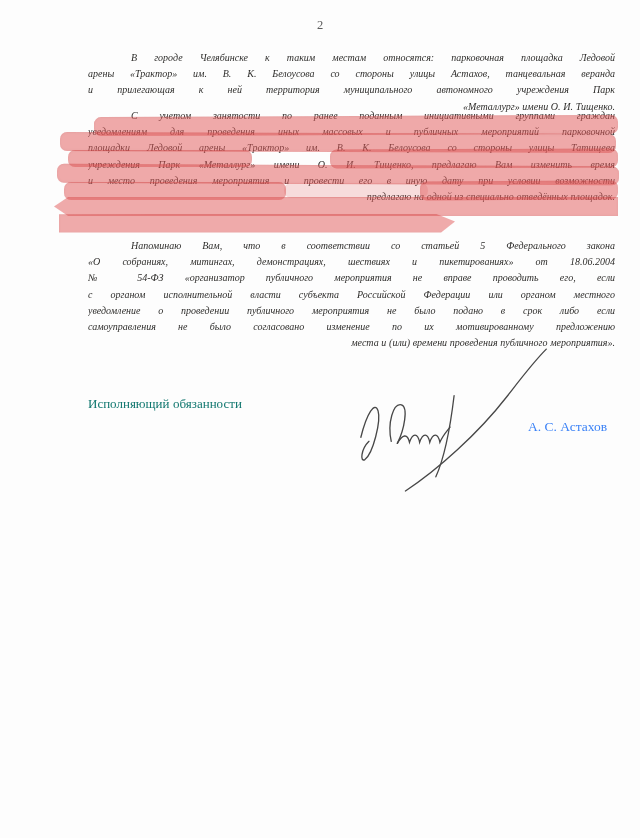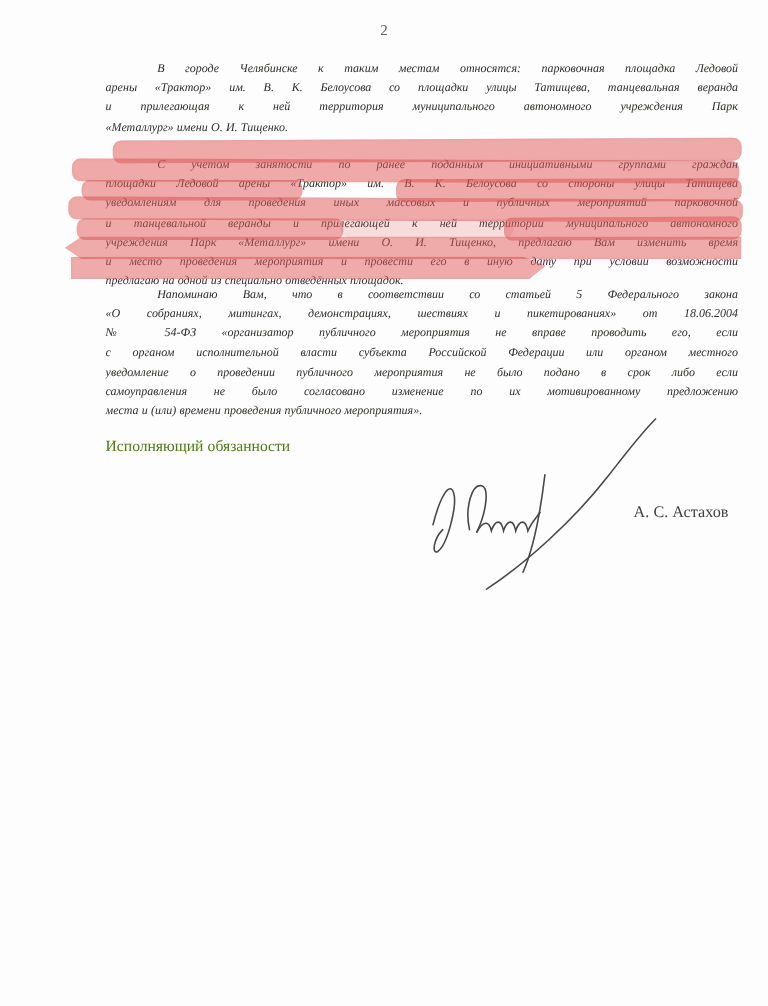--- a/index.html
+++ b/index.html
@@ -15,30 +15,30 @@
   .page-number {
     position:absolute; top:18px; left:0; right:0;
     text-align:center; font-size:12.5px; color:#5a5a5a;
   }
 
   .para {
     position:absolute; left:88px; width:527px;
     font-size:10px;font-style:italic; --lh:16.2px;
   }
   .p1 { top:50px; }
-  .p2 { top:130px; z-index:1; }
+  .p2 { top:108px; z-index:1; }
   .p3 { top:238px; }
 
   .line {
     height:var(--lh); line-height:var(--lh);
     overflow:hidden; text-align:justify;
     word-spacing:0.02em;
   }
   .line::after { content:""; display:inline-block; width:100%; height:0; }
-  .line.noj { text-align:left; }
+  .line.noj { text-align:right; }
   .line.noj::after { display:none; }
   .line.indent { text-indent:43px; }
 
   
   .stroke {
     position:absolute; background:var(--hl,#e25858); opacity:.5;
     border-radius:7px; z-index:3; pointer-events:none;
     box-shadow: inset 0 1px 2px rgba(185,50,50,.4), inset 0 -1px 2px rgba(185,50,50,.3);
   }
   .s1 { left:94px;  top:116px;   width:524px; height:19px;   transform:rotate(-.25deg); }
@@ -48,53 +48,52 @@
   .s4 { left:57px;  top:165px;   width:562px; height:18.5px; transform:rotate(.25deg); }
   .s5a{ left:64px;  top:181.5px; width:222px; height:18px; }
   .s5m{ left:284px; top:183px;   width:144px; height:15px; opacity:.2; box-shadow:none; }
   .s5b{ left:420px; top:180.5px; width:198px; height:18.5px; transform:rotate(-.3deg); }
   .s6 { left:54px;  top:197px;   width:564px; height:19px; border-radius:0;
         clip-path:polygon(0 50%, 2.5% 0, 100% 0, 100% 100%, 2.5% 100%); }
   .s7 { left:59px;  top:213.5px; width:396px; height:19px; border-radius:0;
         clip-path:polygon(0 4%, 95% 0, 100% 42%, 96.5% 100%, 0 100%); }
 
   .sig-title {
-    position:absolute; left:88px; top:364px; width:240px;
-    font-size:13px; --lh:16.8px; color:#4d7c0f;
+    position:absolute; left:88px; top:396px; width:240px;
+    font-size:13px; --lh:16.8px; color:#0f766e;
   }
   .sig-title .line { text-align:left; }
   .sig-title .line::after { display:none; }
 
   .signature-svg { position:absolute; left:346px; top:340px; width:204px; height:152px; }
   .signature-svg path { fill:none; stroke:#474747; stroke-width:1.3; stroke-linecap:round; }
 
   .sig-name {
     position:absolute; left:528px; top:419px;
-    font-size:13.5px; color:#404040; white-space:nowrap;
+    font-size:13.5px; color:#3b82f6; white-space:nowrap;
   }
 </style>
 </head>
 <body>
 
 <div class="page">
 
   <div class="page-number">2</div>
 
   <div class="para p1">
       <div class="line indent">В городе Челябинске к таким местам относятся: парковочная площадка Ледовой</div>
-      <div class="line">арены «Трактор» им. В. К. Белоусова со площадки улицы Татищева, танцевальная веранда</div>
+      <div class="line">арены «Трактор» им. В. К. Белоусова со стороны улицы Астахов, танцевальная веранда</div>
       <div class="line">и прилегающая к ней территория муниципального автономного учреждения Парк</div>
       <div class="line noj">«Металлург» имени О. И. Тищенко.</div>
     </div>
 
   <div class="para p2">
       <div class="line indent">С учетом занятости по ранее поданным инициативными группами граждан</div>
+      <div class="line">уведомлениям для проведения иных массовых и публичных мероприятий парковочной</div>
       <div class="line">площадки Ледовой арены «Трактор» им. В. К. Белоусова со стороны улицы Татищева</div>
-      <div class="line">уведомлениям для проведения иных массовых и публичных мероприятий парковочной</div>
-      <div class="line">и танцевальной веранды и прилегающей к ней территории муниципального автономного</div>
       <div class="line">учреждения Парк «Металлург» имени О. И. Тищенко, предлагаю Вам изменить время</div>
       <div class="line">и место проведения мероприятия и провести его в иную дату при условии возможности</div>
       <div class="line noj">предлагаю на одной из специально отведённых площадок.</div>
     </div>
 
   <div>
     <div class="stroke s1"></div>
     <div class="stroke s2"></div>
     <div class="stroke s3a"></div>
     <div class="stroke s3b"></div>

